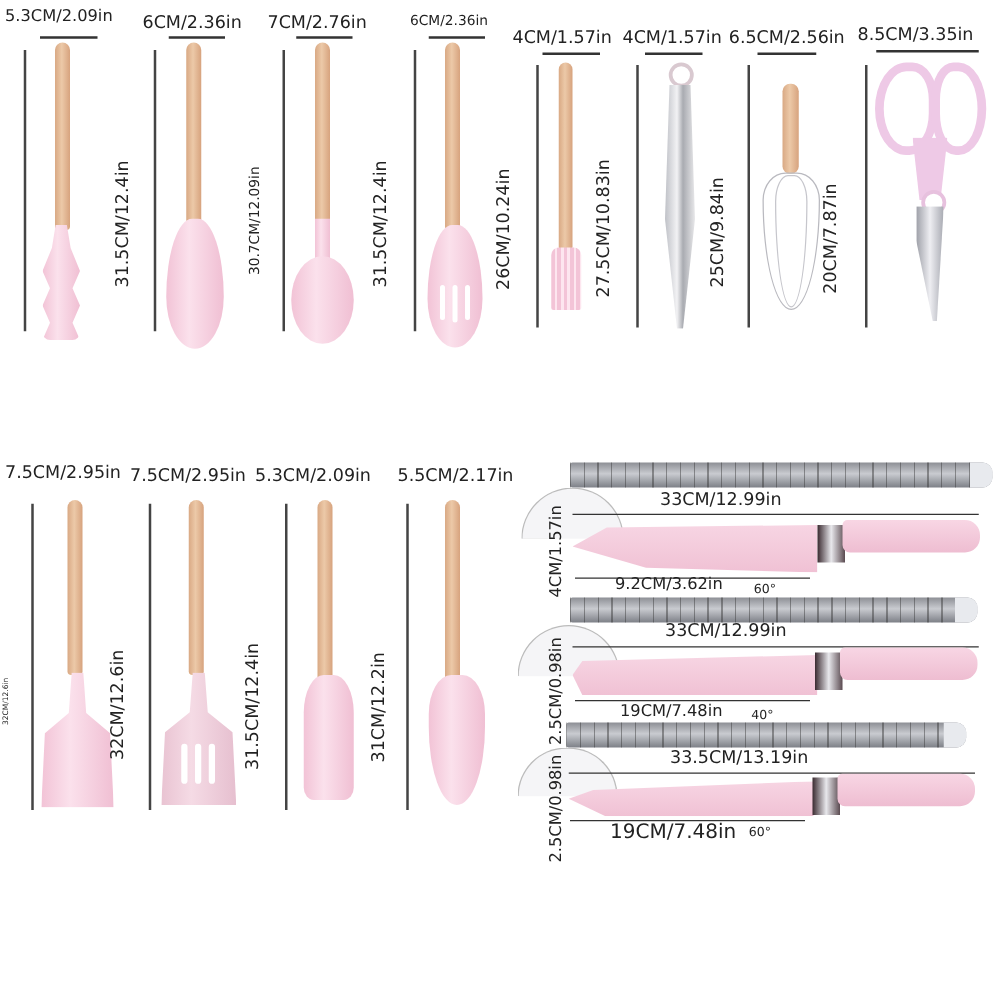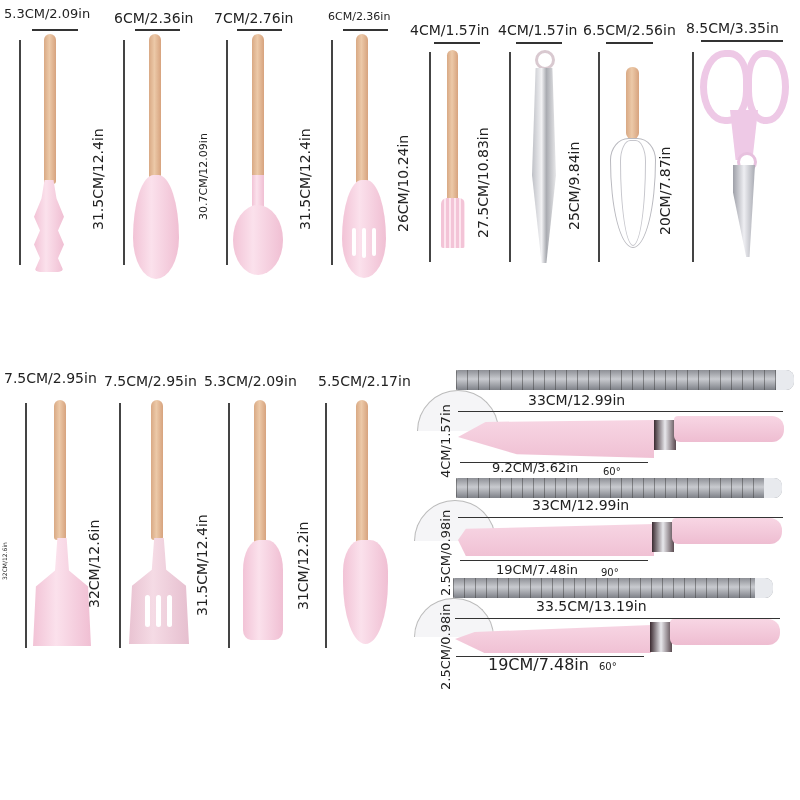--- a/index.html
+++ b/index.html
@@ -135,21 +135,21 @@
   </div>
 <div class="protractor" style="left:414px;top:500px;width:80px;height:40px;"></div>
 <div class="top-label" style="left:532px;top:497px;">33CM/12.99in</div>
 <div class="arrowline" style="left:458px;top:517px;width:325px;"></div>
 <div class="knife-blade" style="left:458px;top:524px;width:196px;height:32px;clip-path:polygon(0 50%,4% 15%,100% 0,100% 100%,4% 100%);"></div>
 <div class="bolster" style="left:652px;top:522px;width:22px;height:30px;"></div>
 <div class="knife-handle" style="left:672px;top:518px;width:110px;height:26px;"></div>
 <div class="vtext" style="left:438px;top:596px;font-size:13px;">2.5CM/0.98in</div>
 <div class="arrowline" style="left:460px;top:560px;width:188px;"></div>
 <div class="top-label" style="left:496px;top:562px;font-size:13px;">19CM/7.48in</div>
-<div class="deg" style="left:601px;top:567px;">90°</div>
+<div class="deg" style="left:601px;top:567px;">40°</div>
 
 <div class="ruler" style="left:453px;top:578px;width:320px;">
     <div class="ticks"></div>
     <div class="end"></div>
   </div>
 <div class="protractor" style="left:414px;top:598px;width:78px;height:38px;"></div>
 <div class="top-label" style="left:536px;top:598px;">33.5CM/13.19in</div>
 <div class="arrowline" style="left:455px;top:618px;width:325px;"></div>
 <div class="knife-blade" style="left:455px;top:625px;width:196px;height:28px;clip-path:polygon(0 50%,10% 25%,100% 0,100% 100%,15% 100%);"></div>
 <div class="bolster" style="left:650px;top:622px;width:22px;height:30px;"></div>

